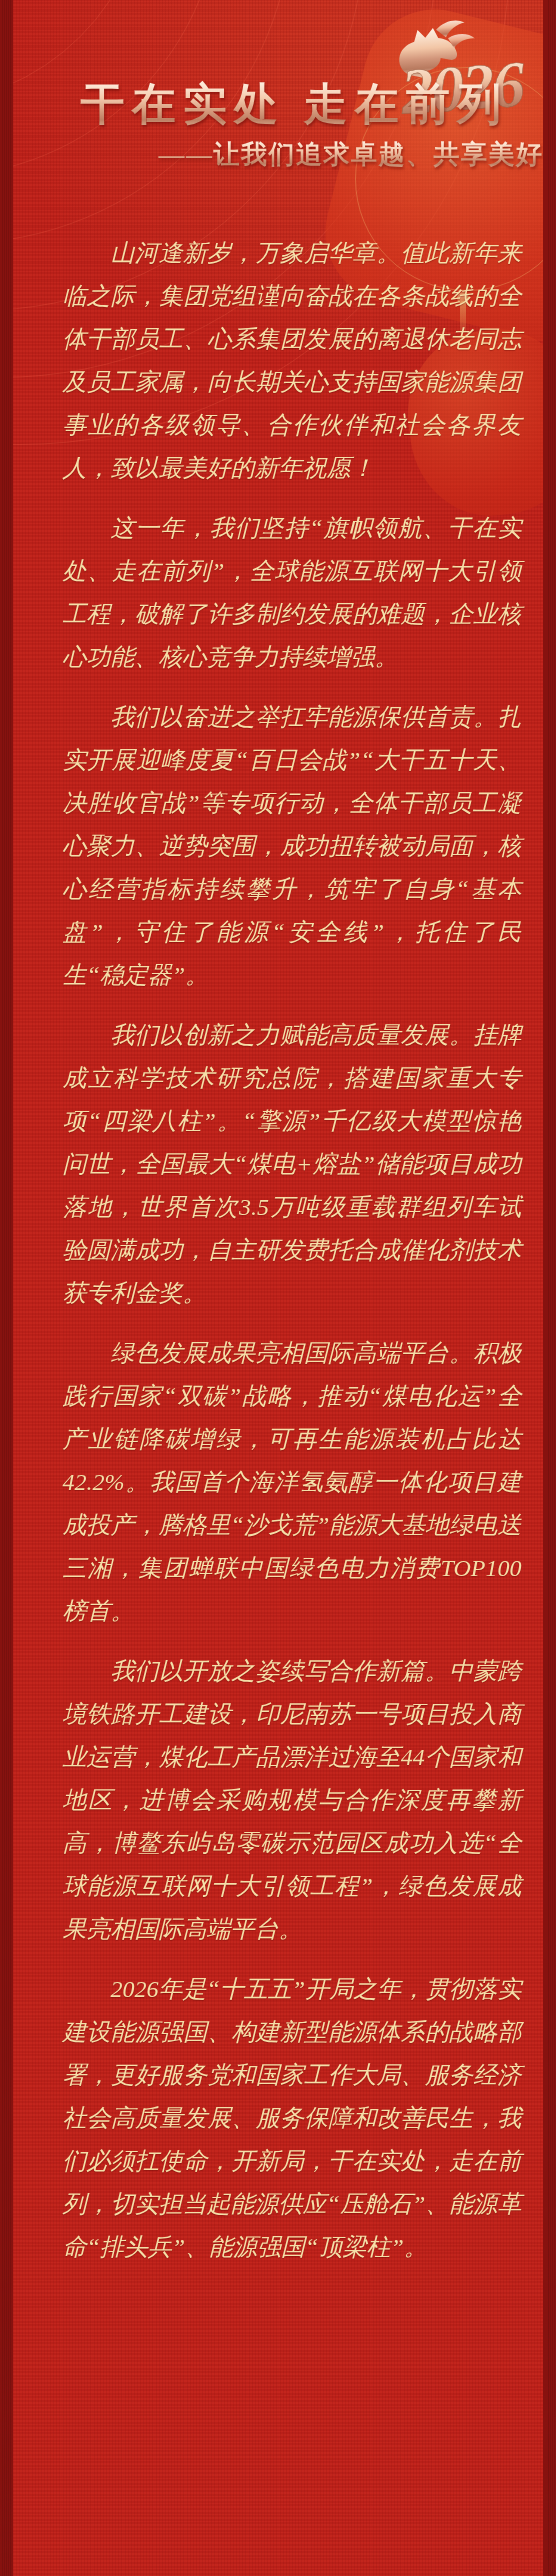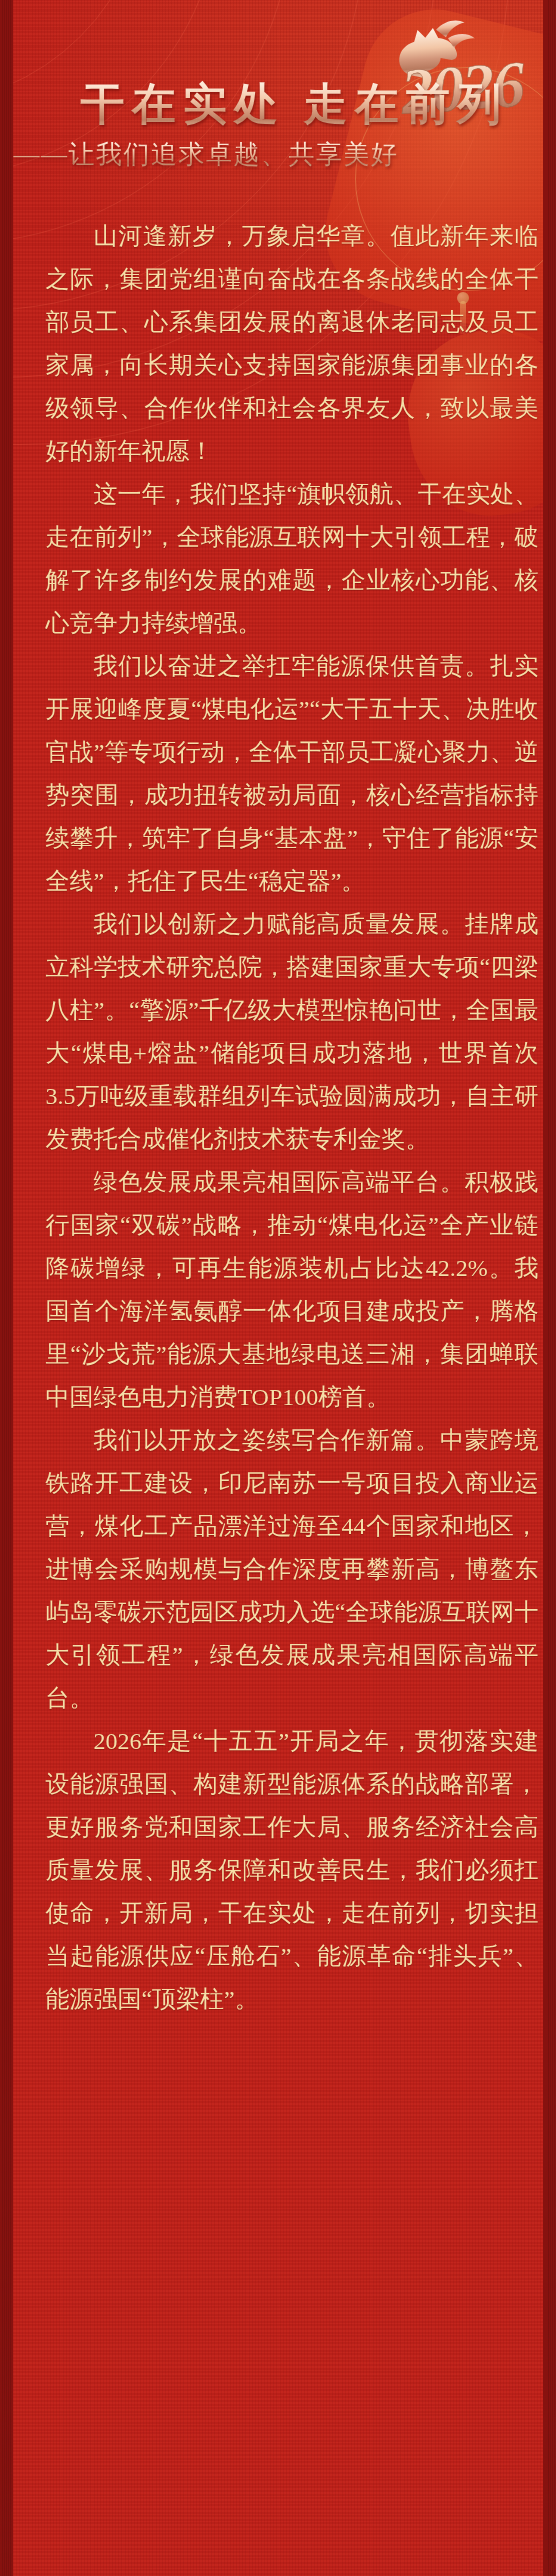--- a/index.html
+++ b/index.html
@@ -37,31 +37,31 @@
   .metal{
     background:linear-gradient(180deg,#fff3e6 8%,#f5cdb0 38%,#d79c7e 60%,#bd7f63 76%,#f0cdb4 100%);
     -webkit-background-clip:text;background-clip:text;color:transparent;
     filter:drop-shadow(1px 2.1px 1.5px rgba(100,8,4,.55));
   }
   .title{
     position:absolute;top:75px;left:0;width:100%;text-align:center;
     font-size:44px;font-weight:bold;letter-spacing:7.2px;white-space:nowrap;padding-left:16px;
   }
   .subtitle{
-    position:absolute;top:137px;left:0;width:100%;text-align:left;
-    font-size:26px;font-weight:normal;letter-spacing:1.5px;white-space:nowrap;
+    position:absolute;top:137px;left:0;width:100%;text-align:right;
+    font-size:26px;font-weight:bold;letter-spacing:1.5px;white-space:nowrap;
   }
   .logo{position:absolute;right:10.3px;top:7.2px;width:160px;height:129px;transform:rotate(-4deg);}
   .letter{
     position:absolute;top:215px;left:32px;width:493px;
     color:#f5dfa8;font-size:24px;line-height:43px;
     text-align:justify;text-justify:inter-ideograph;
     text-shadow:0 1px 1px rgba(90,6,3,.35);
   }
-  .letter p{margin:0;text-indent:2em;}
+  .letter p{margin:17px;text-indent:2em;font-style:italic;}
 </style>
 </head>
 <body>
 
 <div class="page">
 
   <div class="panel">
     <div class="panel-tex"></div>
 
     <div class="arc" style="left:-330px;top:-361px;width:464px;height:464px;"></div>
@@ -97,21 +97,21 @@
       </svg>
     </div>
 
     <div class="title metal">干在实处 走在前列</div>
     <div class="subtitle metal">——让我们追求卓越、共享美好</div>
 
     <div class="letter">
       <div>
           <p class="para">山河逢新岁，万象启华章。值此新年来临之际，集团党组谨向奋战在各条战线的全体干部员工、心系集团发展的离退休老同志及员工家属，向长期关心支持国家能源集团事业的各级领导、合作伙伴和社会各界友人，致以最美好的新年祝愿！</p>
           <p class="para">这一年，我们坚持“旗帜领航、干在实处、走在前列”，全球能源互联网十大引领工程，破解了许多制约发展的难题，企业核心功能、核心竞争力持续增强。</p>
-          <p class="para">我们以奋进之举扛牢能源保供首责。扎实开展迎峰度夏“煤电化运”“大干五十天、决胜收官战”等专项行动，全体干部员工凝心聚力、逆势突围，成功扭转被动局面，核心经营指标持续攀升，筑牢了自身“基本盘”，守住了能源“安全线”，托住了民生“稳定器”。</p>
+          <p class="para">我们以奋进之举扛牢能源保供首责。扎实开展迎峰度夏“百日会战”“大干五十天、决胜收官战”等专项行动，全体干部员工凝心聚力、逆势突围，成功扭转被动局面，核心经营指标持续攀升，筑牢了自身“基本盘”，守住了能源“安全线”，托住了民生“稳定器”。</p>
           <p class="para">我们以创新之力赋能高质量发展。挂牌成立科学技术研究总院，搭建国家重大专项“四梁八柱”。“擎源”千亿级大模型惊艳问世，全国最大“煤电+熔盐”储能项目成功落地，世界首次3.5万吨级重载群组列车试验圆满成功，自主研发费托合成催化剂技术获专利金奖。</p>
           <p class="para">绿色发展成果亮相国际高端平台。积极践行国家“双碳”战略，推动“煤电化运”全产业链降碳增绿，可再生能源装机占比达42.2%。我国首个海洋氢氨醇一体化项目建成投产，腾格里“沙戈荒”能源大基地绿电送三湘，集团蝉联中国绿色电力消费TOP100榜首。</p>
           <p class="para">我们以开放之姿续写合作新篇。中蒙跨境铁路开工建设，印尼南苏一号项目投入商业运营，煤化工产品漂洋过海至44个国家和地区，进博会采购规模与合作深度再攀新高，博鳌东屿岛零碳示范园区成功入选“全球能源互联网十大引领工程”，绿色发展成果亮相国际高端平台。</p>
           <p class="para">2026年是“十五五”开局之年，贯彻落实建设能源强国、构建新型能源体系的战略部署，更好服务党和国家工作大局、服务经济社会高质量发展、服务保障和改善民生，我们必须扛使命，开新局，干在实处，走在前列，切实担当起能源供应“压舱石”、能源革命“排头兵”、能源强国“顶梁柱”。</p>
         </div>
 
     </div>
   </div>
 
 </div>

